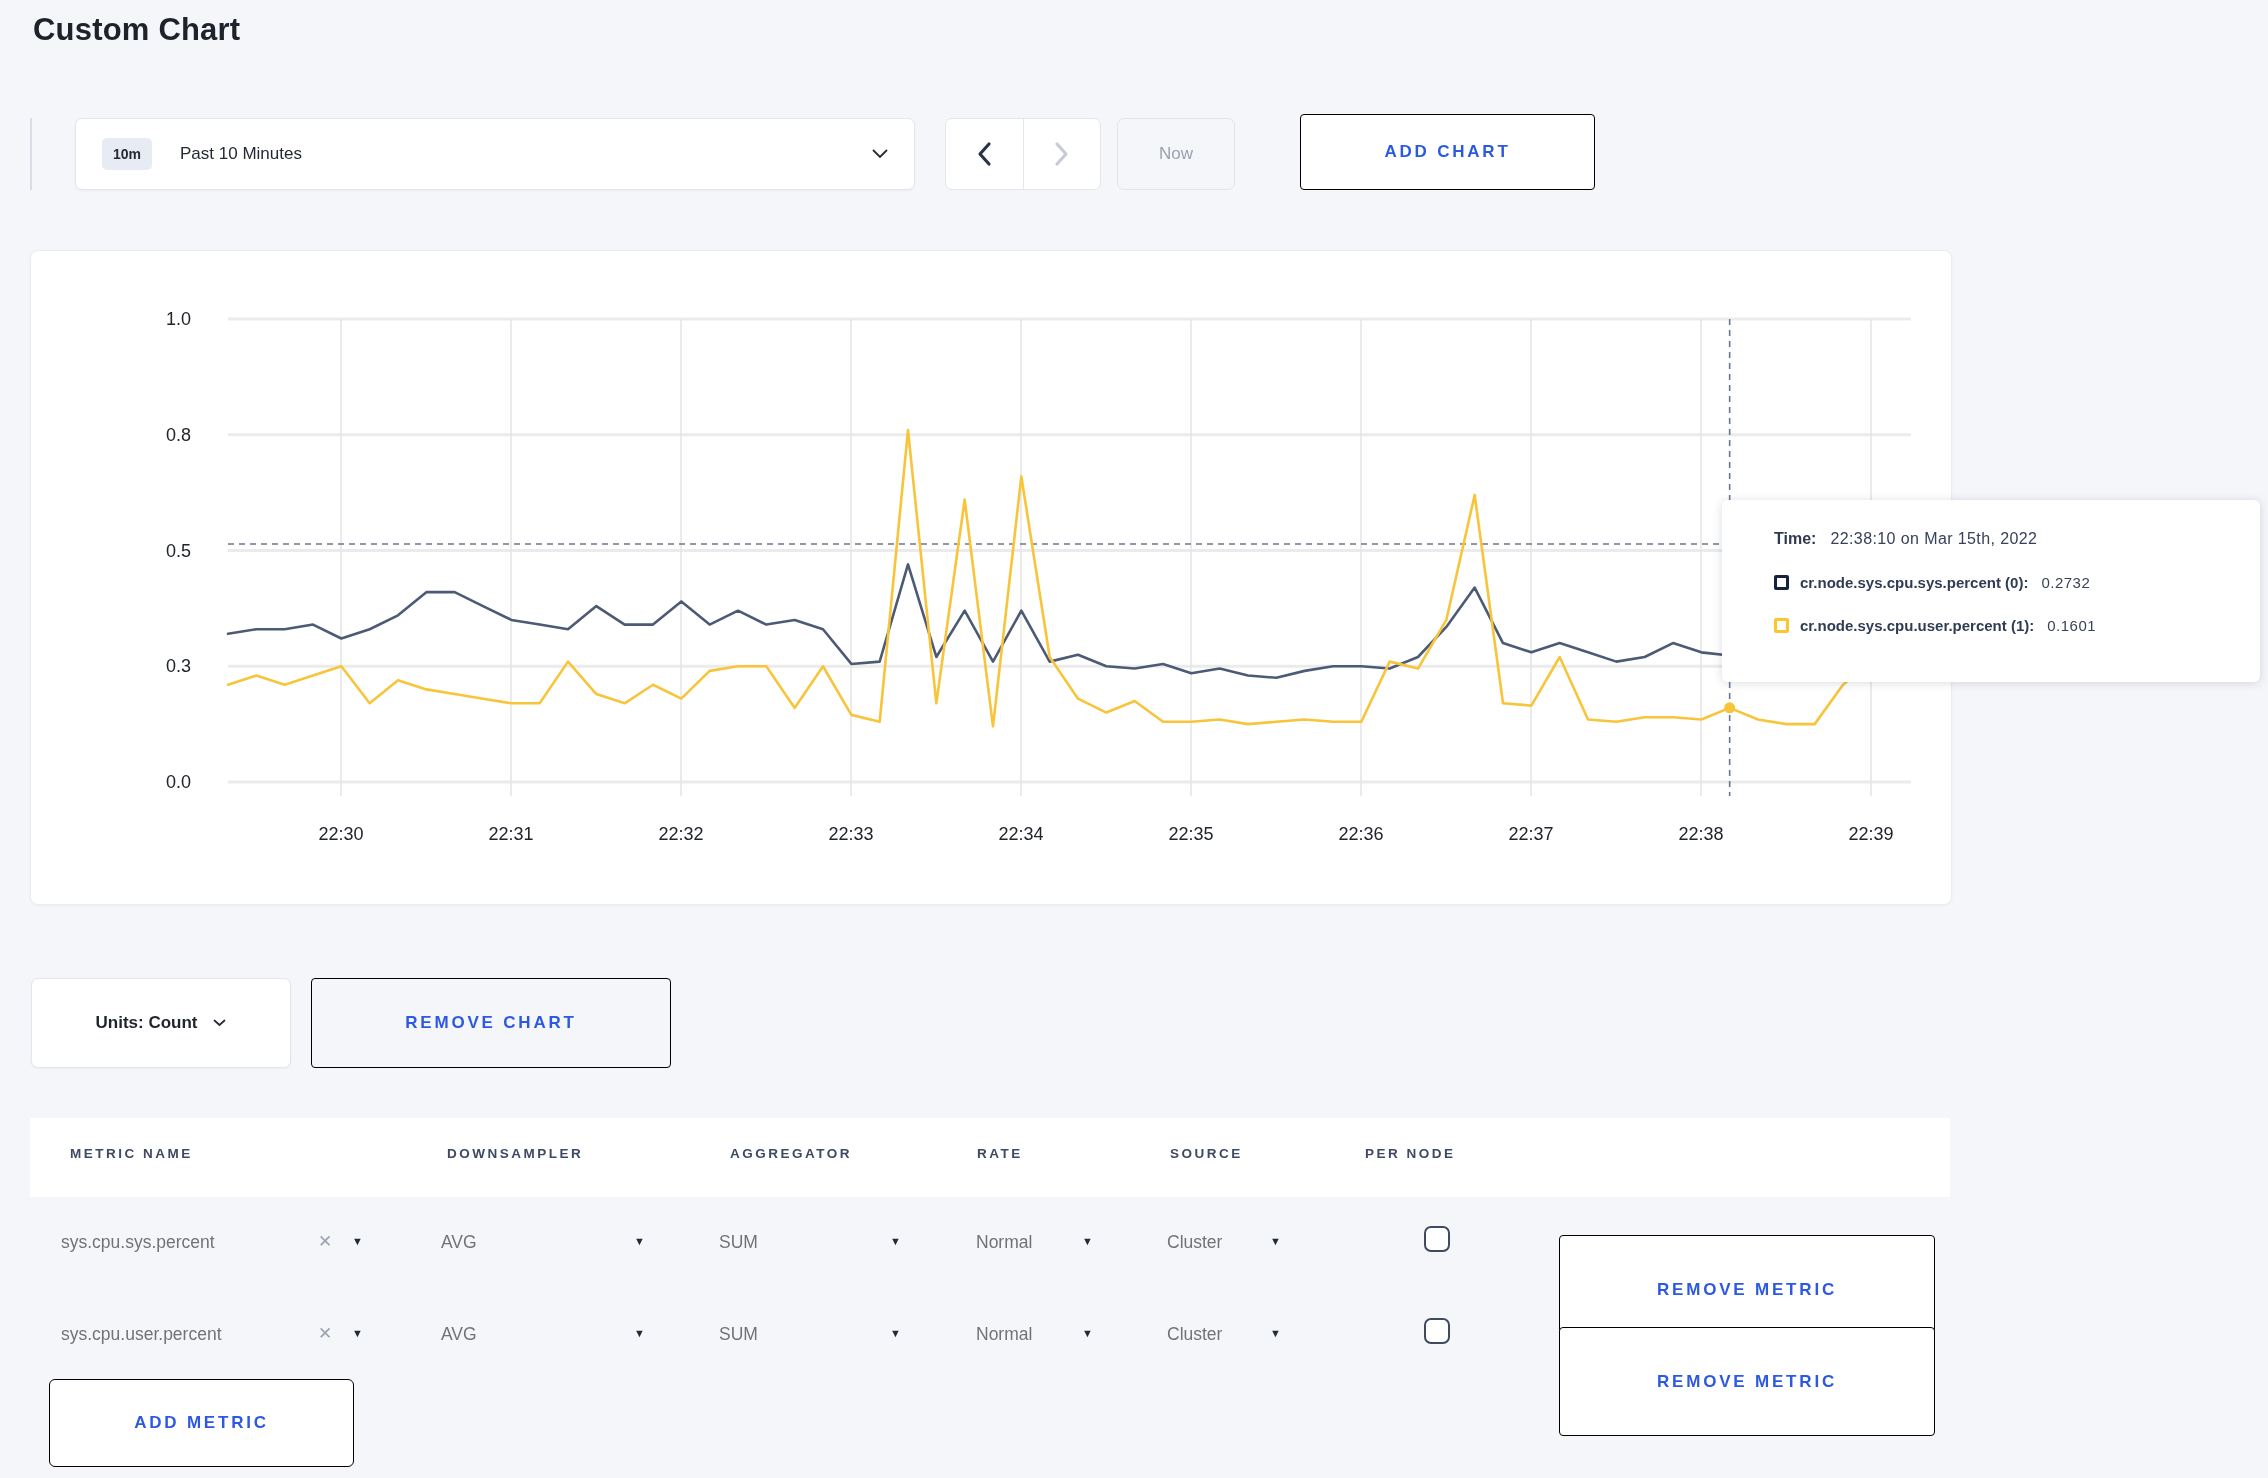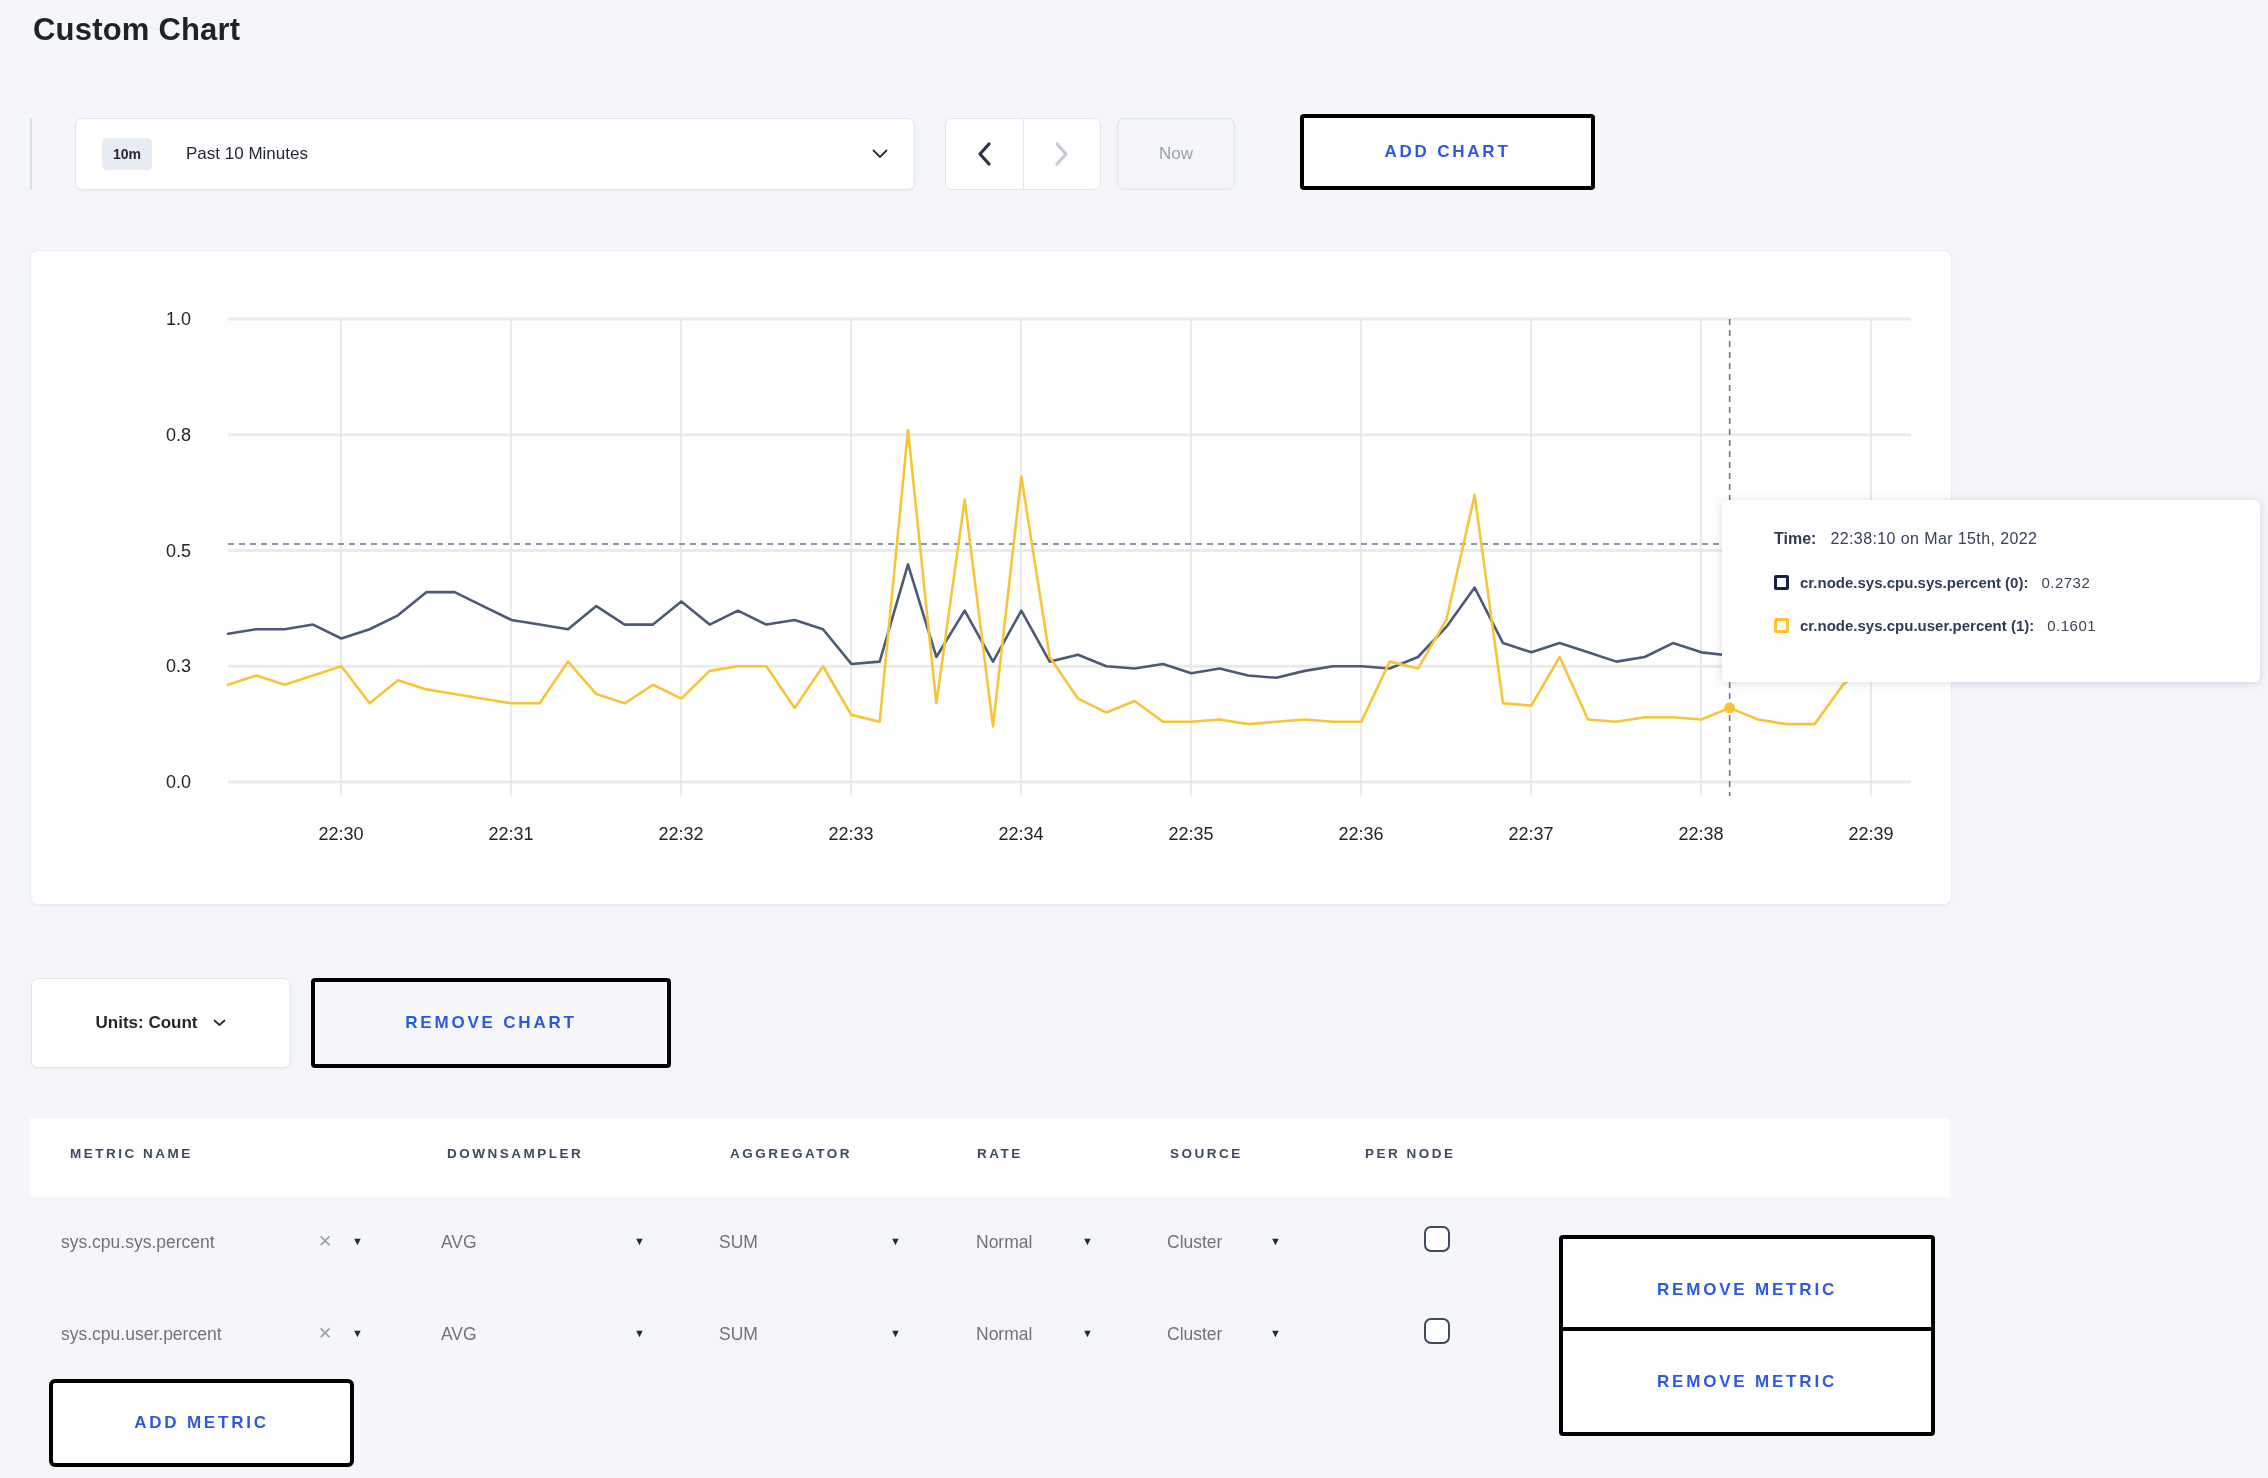--- a/index.html
+++ b/index.html
@@ -17,21 +17,21 @@
     left:33px;top:12px;
     font-size:31px;font-weight:600;color:#1E222B;letter-spacing:.2px;
   }
   .toolbar-divider{
     left:30px;top:118px;width:2px;height:72px;background:#D9DDE5;
   }
   .time-dd{
     left:75px;top:118px;width:840px;height:72px;
     background:#FFFFFF;border:1px solid #E2E6ED;border-radius:7px;
     box-shadow:0 1px 2px rgba(40,50,70,.05);
-    display:flex;align-items:center;cursor:pointer;box-sizing:border-box;gap:6px;
+    display:flex;align-items:center;cursor:pointer;box-sizing:border-box;
   }
   .time-badge{
     margin-left:26px;background:#E7EBF4;color:#242A35;
     font-size:14px;font-weight:bold;padding:8px 11px;border-radius:5px;
   }
   .time-dd-label{margin-left:28px;font-size:17px;color:#242A35;}
   .time-dd .chev{margin-left:auto;margin-right:26px;}
   .arrow-group{
     left:945px;top:118px;width:156px;height:72px;
     background:#FFFFFF;border:1px solid #E2E6ED;border-radius:7px;
@@ -41,21 +41,21 @@
     flex:1;display:flex;align-items:center;justify-content:center;
     background:transparent;border:none;cursor:pointer;padding:0;
   }
   .arrow-btn.left{border-right:1px solid #E2E6ED;}
   .now-btn{
     left:1117px;top:118px;width:118px;height:72px;
     background:transparent;border:1px solid #E0E4EB;border-radius:7px;
     font-size:17px;color:#99A1B0;font-family:inherit;cursor:default;
   }
   .blue-btn{
-    border:4px solid #000000;border-radius:4px;background:#FFFFFF;
+    border:1px solid #000000;border-radius:4px;background:#FFFFFF;
     color:#2D59E2;font-weight:bold;font-size:17px;letter-spacing:2.8px;
     font-family:inherit;cursor:pointer;
   }
   .add-chart-btn{left:1300px;top:114px;width:295px;height:76px;}
   
   .chart-card{
     left:30px;top:250px;width:1922px;height:655px;
     background:#FFFFFF;border:1px solid #E9ECF1;border-radius:8px;
     box-shadow:0 1px 3px rgba(40,50,70,.04);box-sizing:border-box;
   }

